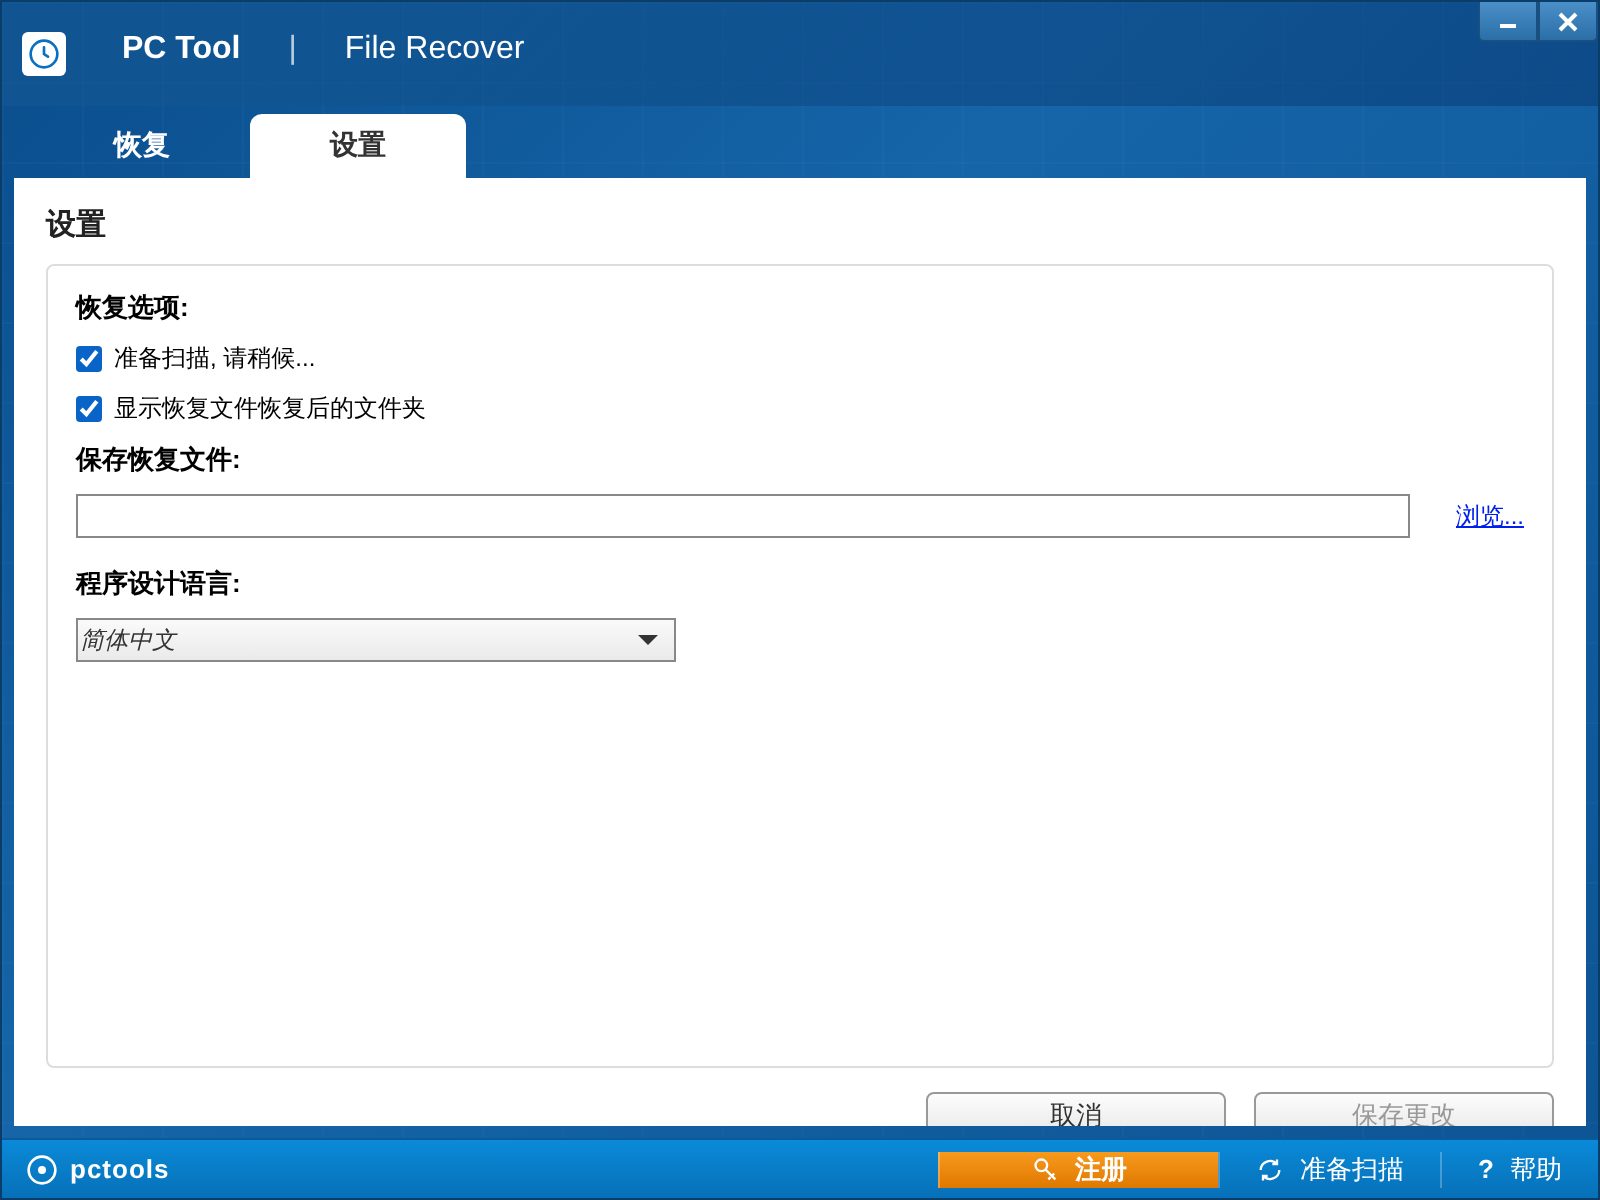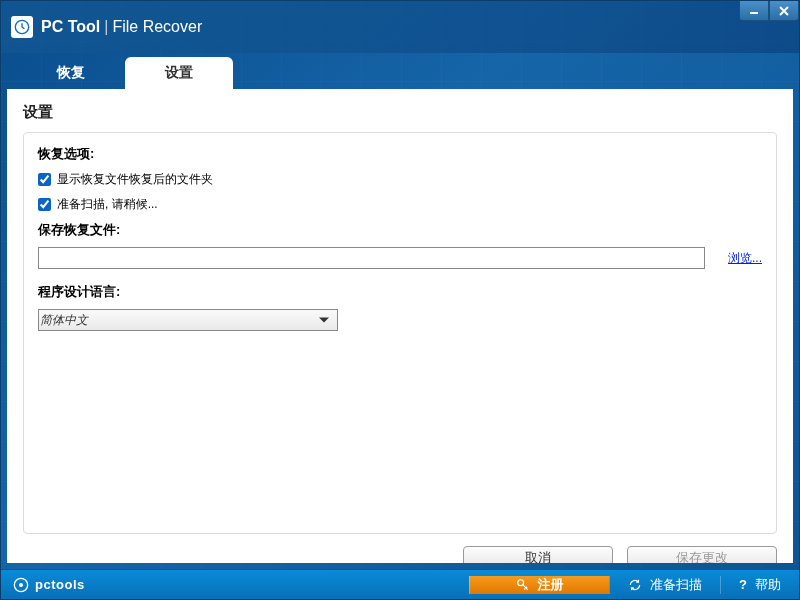--- a/index.html
+++ b/index.html
@@ -4,23 +4,24 @@
 <style>
 * { margin: 0; padding: 0; box-sizing: border-box; }
 body { font-family: "Microsoft YaHei", Tahoma, Arial, sans-serif; font-size: 12px; background: #888; }
 .window {
   width: 800px; height: 600px; position: relative;
   background: linear-gradient(135deg, #0a4d8c 0%, #1565a8 40%, #0d5494 100%);
   border: 1px solid #0a3d6a;
   display: flex; flex-direction: column;
 }
 .titlebar {
-  height: 52px; display: flex; align-items: center; padding: 0 10px;
+  height: 52px; display: flex; align-items: flex-start; padding: 15px 10px;
   background: linear-gradient(135deg, rgba(20,90,150,0.6), rgba(10,60,120,0.6));
   position: relative;
+  gap: 20px;
 }
 .bg-tiles {
   position: absolute; inset: 0; z-index: 0; opacity: 0.3;
   background-image:
     linear-gradient(90deg, rgba(255,255,255,0.08) 1px, transparent 1px),
     linear-gradient(rgba(255,255,255,0.08) 1px, transparent 1px);
   background-size: 40px 40px;
 }
 .title-logo {
   width: 22px; height: 22px; background: #fff; border-radius: 3px;
@@ -140,25 +141,25 @@
   </div>
 
   <div class="content">
     <div class="page-title">设置</div>
 
     <div class="panel">
       <div class="group-label">恢复选项:</div>
 
       <label class="checkbox-row">
         <input type="checkbox" checked="" style="">
-        <span>显示恢复文件恢复后的文件夹</span>
+        <span>准备扫描, 请稍候...</span>
       </label>
       <label class="checkbox-row">
         <input type="checkbox" checked="" style="">
-        <span>准备扫描, 请稍候...</span>
+        <span>显示恢复文件恢复后的文件夹</span>
       </label>
 
       <div class="group-label" style="margin-top:8px">保存恢复文件:</div>
       <div class="path-row">
         <input class="path-input" type="text" value="" style="">
         <span class="browse-link">浏览...</span>
       </div>
 
       <div class="group-label">程序设计语言:</div>
       <div class="select-wrap">

